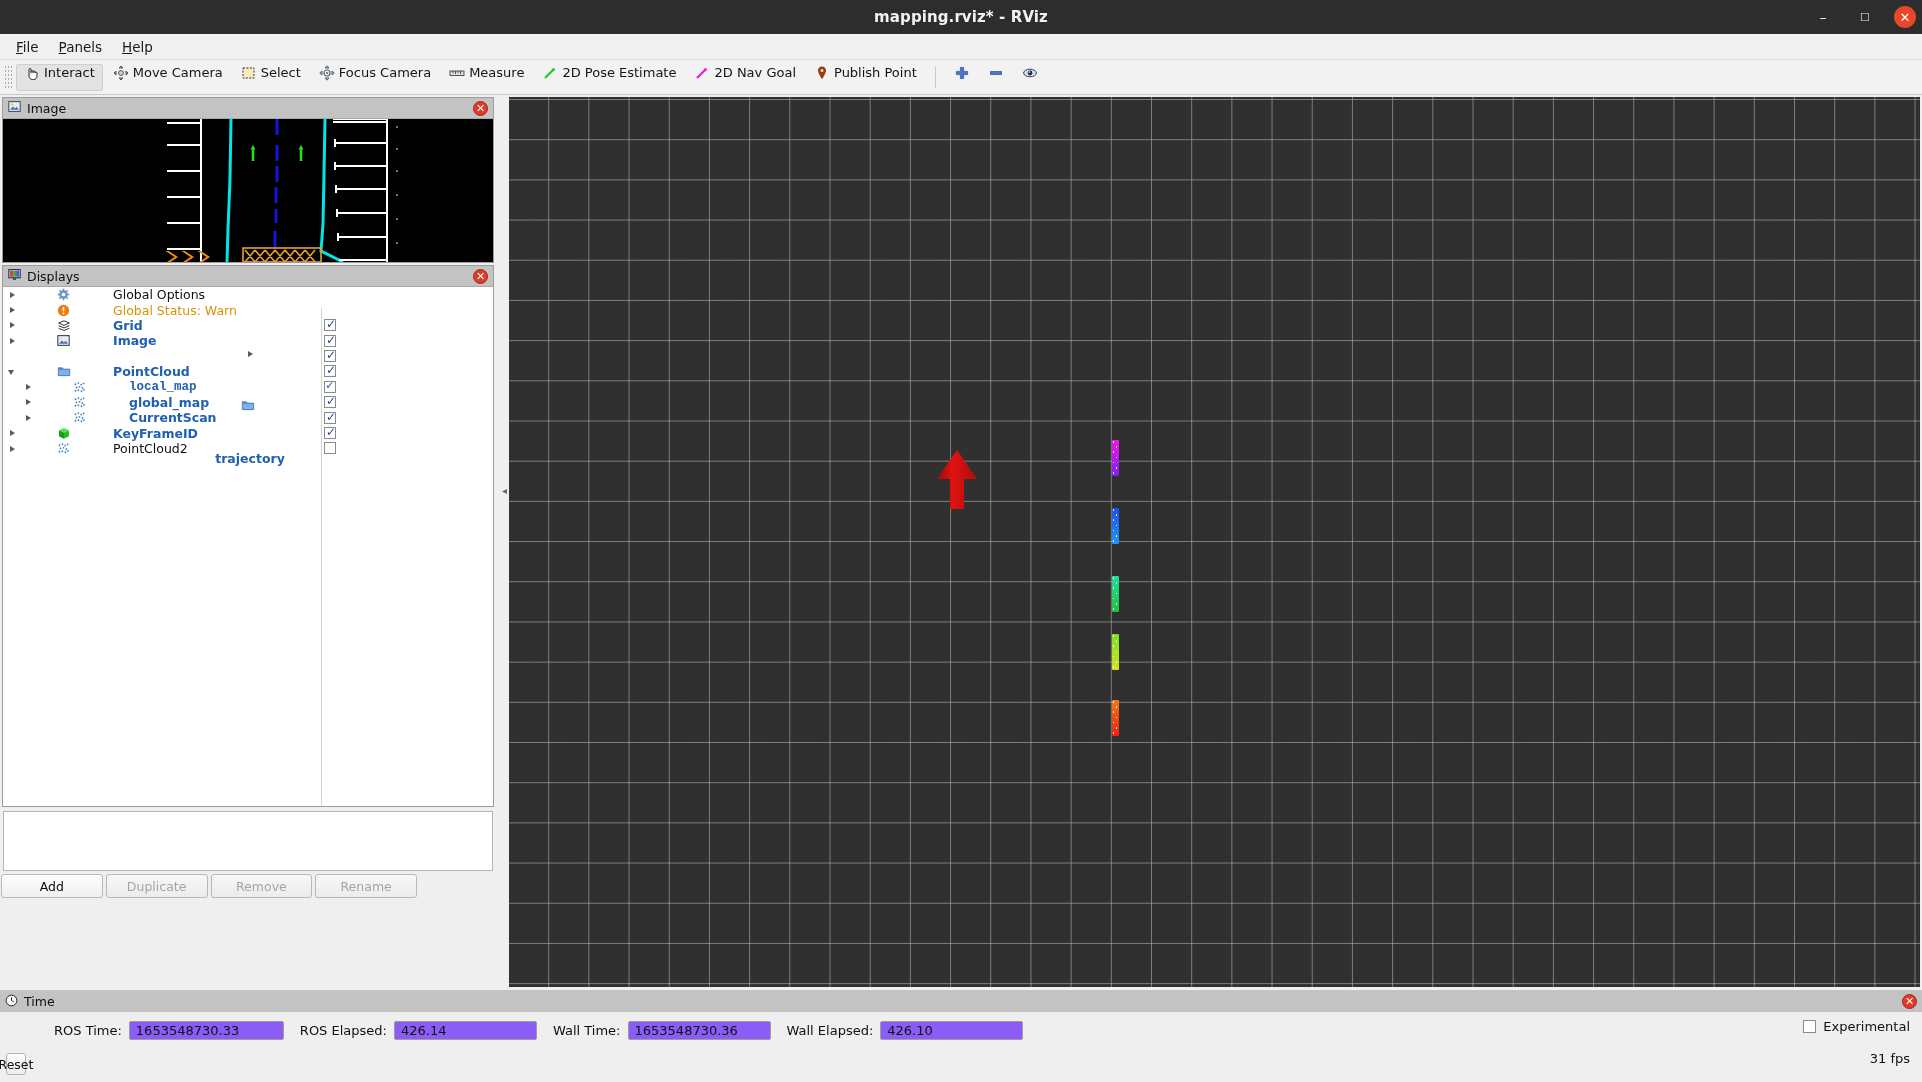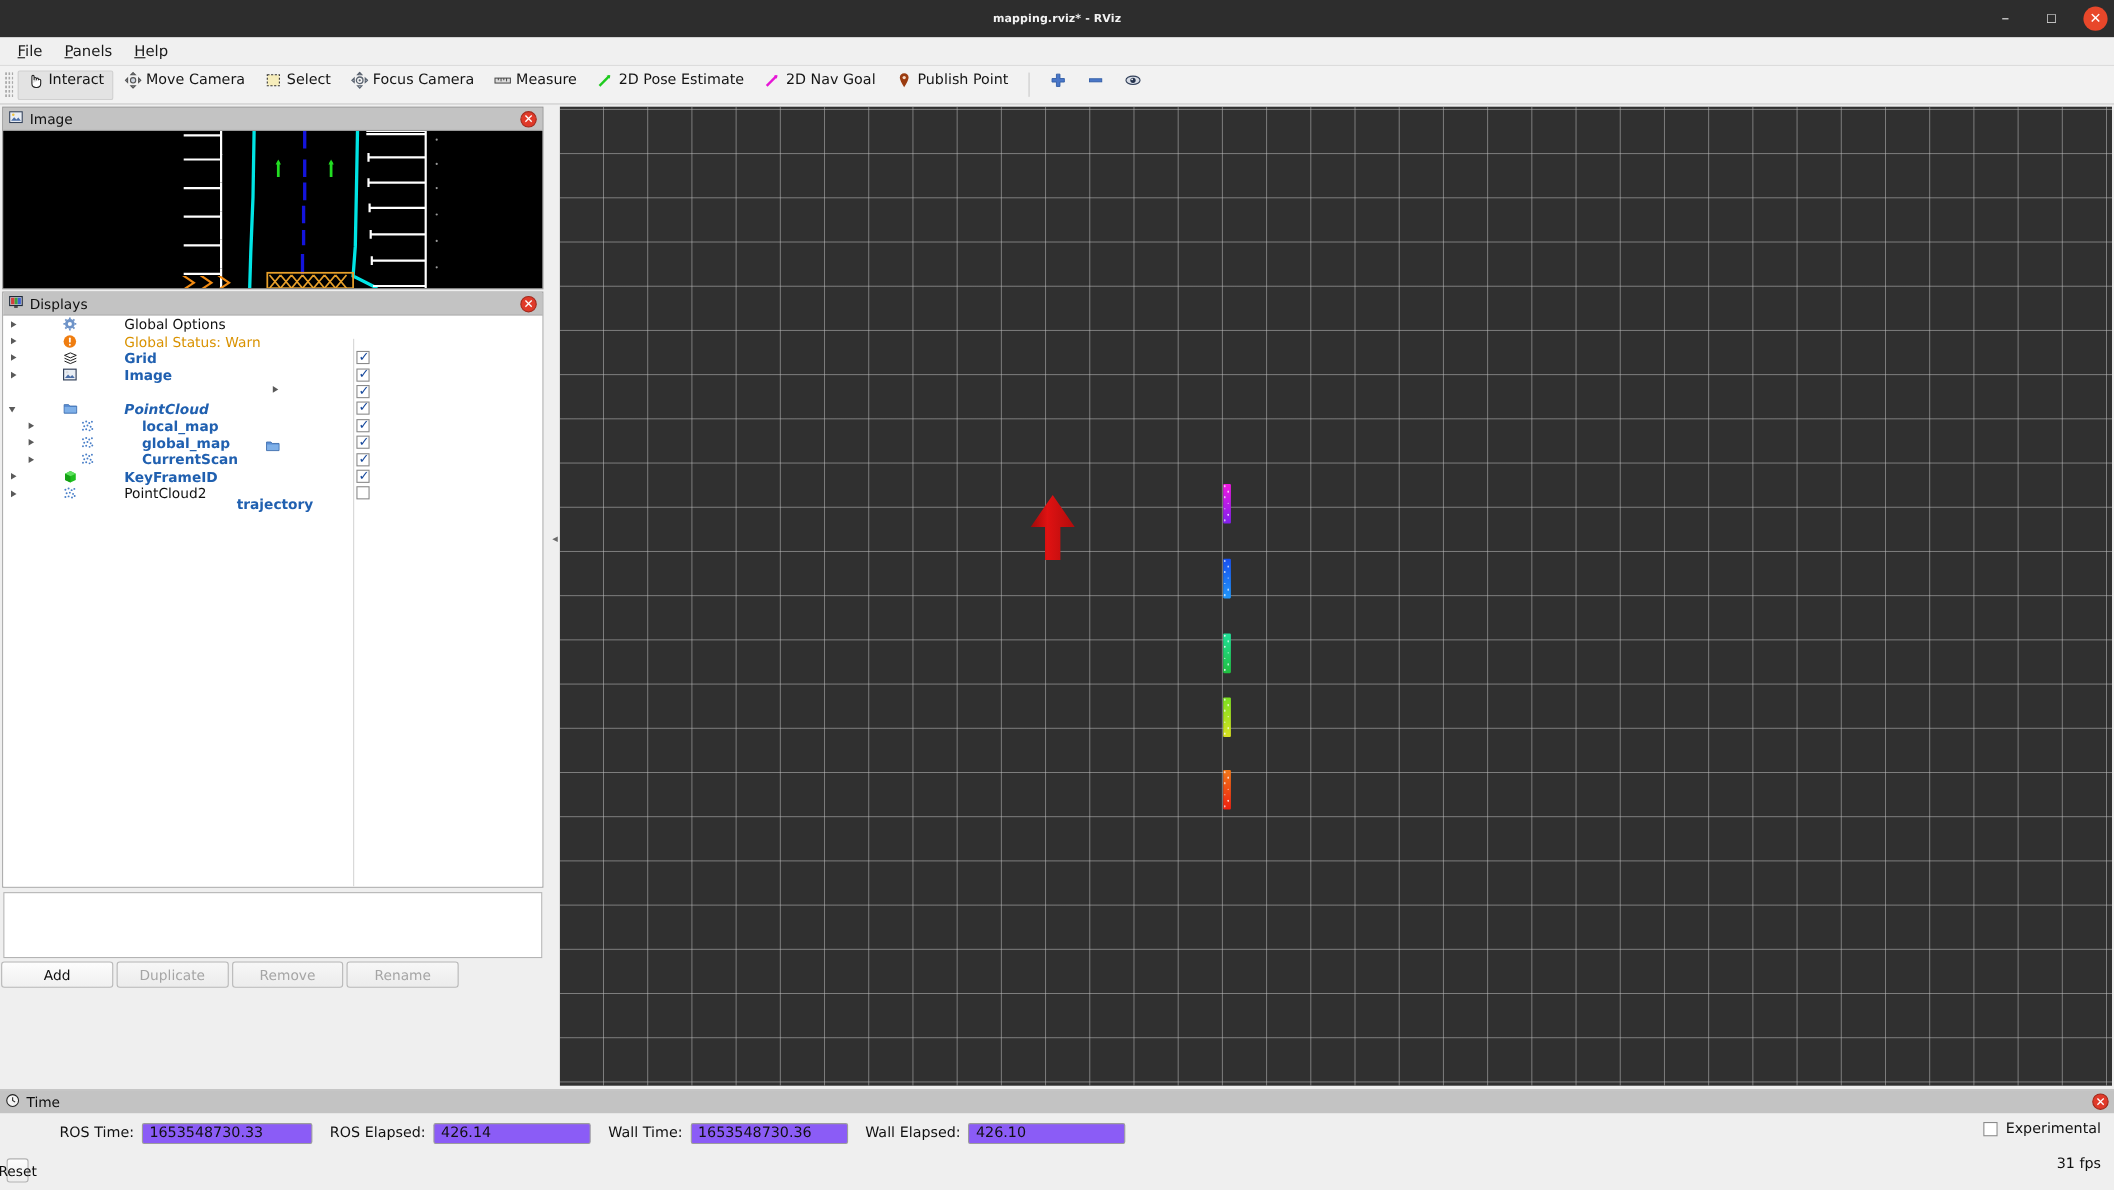--- a/index.html
+++ b/index.html
@@ -12,21 +12,21 @@
     background: #efefef;
   }
   #app { position: relative; width: 1922px; height: 1082px; }
 
   
   #titlebar {
     position: absolute; left: 0; top: 0; width: 1922px; height: 34px;
     background: #2d2d2d; color: #ffffff;
     display: flex; align-items: center; justify-content: center;
   }
-  #title-text { font-size: 10px; font-weight: 600; letter-spacing: .1px; color:#f2f2f2; }
+  #title-text { font-size: 15px; font-weight: 600; letter-spacing: .1px; color:#f2f2f2; }
   .win-btns {
     position: absolute; right: 6px; top: 0; height: 34px;
     display: flex; align-items: center; gap: 16px;
   }
   .win-btn {
     width: 26px; height: 26px; display: flex; align-items: center; justify-content: center;
     color: #e6e6e6; font-size: 14px; line-height: 1;
   }
   .win-close {
     background: #e8472a; border-radius: 50%; width: 22px; height: 22px;
@@ -494,32 +494,32 @@
             <span class="arrow collapsed"></span>
             <span class="titem-icon">
               <svg width="14" height="13" viewBox="0 0 16 16">
                 <path d="M1 3.5h5l1.3 1.6H15v8H1z" fill="#5b8fd6" stroke="#3f6fae" stroke-width="1"></path>
                 <path d="M1.6 6.2h12.8v6.2H1.6z" fill="#7fb0e8"></path>
               </svg>
             </span>
             <span class="tlabel ">trajectory</span>
             <span class="tcheck on"></span>
           </div>
-          <div class="tree-row" style="padding-left: 4px; font-style: italic;">
+          <div class="tree-row" style="padding-left: 4px;">
             <span class="arrow expanded"></span>
             <span class="titem-icon">
               <svg width="14" height="13" viewBox="0 0 16 16">
                 <path d="M1 3.5h5l1.3 1.6H15v8H1z" fill="#5b8fd6" stroke="#3f6fae" stroke-width="1"></path>
                 <path d="M1.6 6.2h12.8v6.2H1.6z" fill="#7fb0e8"></path>
               </svg>
             </span>
             <span class="tlabel ">PointCloud</span>
             <span class="tcheck on"></span>
           </div>
-          <div class="tree-row" style="padding-left: 20px;">
+          <div class="tree-row" style="padding-left: 20px; font-family: Liberation Mono, monospace;">
             <span class="arrow collapsed"></span>
             <span class="titem-icon">
               <svg width="13" height="13" viewBox="0 0 16 16">
                 <g fill="#4a7fc8">
                   <circle cx="3" cy="4" r="1.1"></circle>
                   <circle cx="6.6" cy="2.6" r="1.1"></circle>
                   <circle cx="10" cy="4.4" r="1.1"></circle>
                   <circle cx="13" cy="3" r="1.1"></circle>
                   <circle cx="4.4" cy="8" r="1.1"></circle>
                   <circle cx="8" cy="7.2" r="1.1"></circle>

